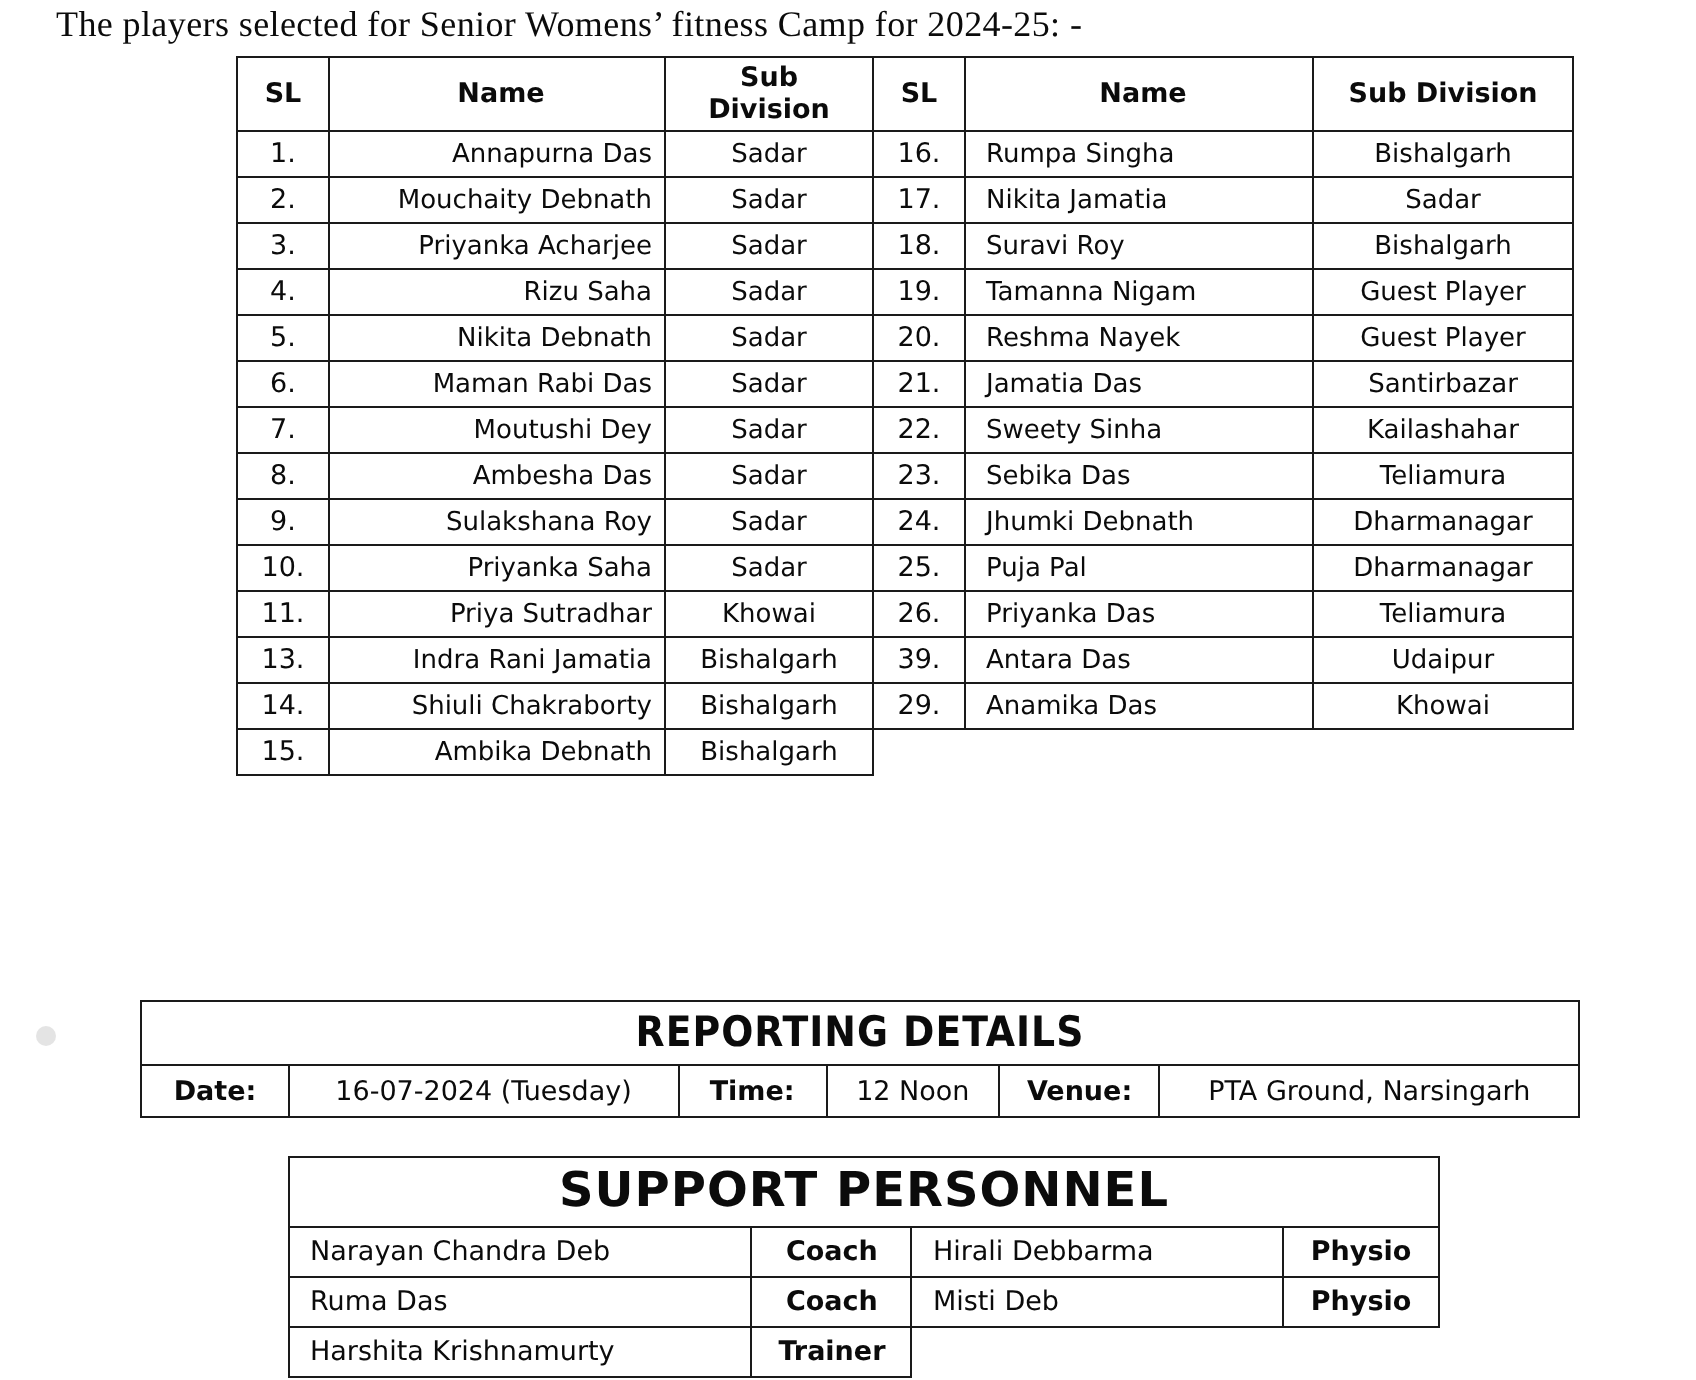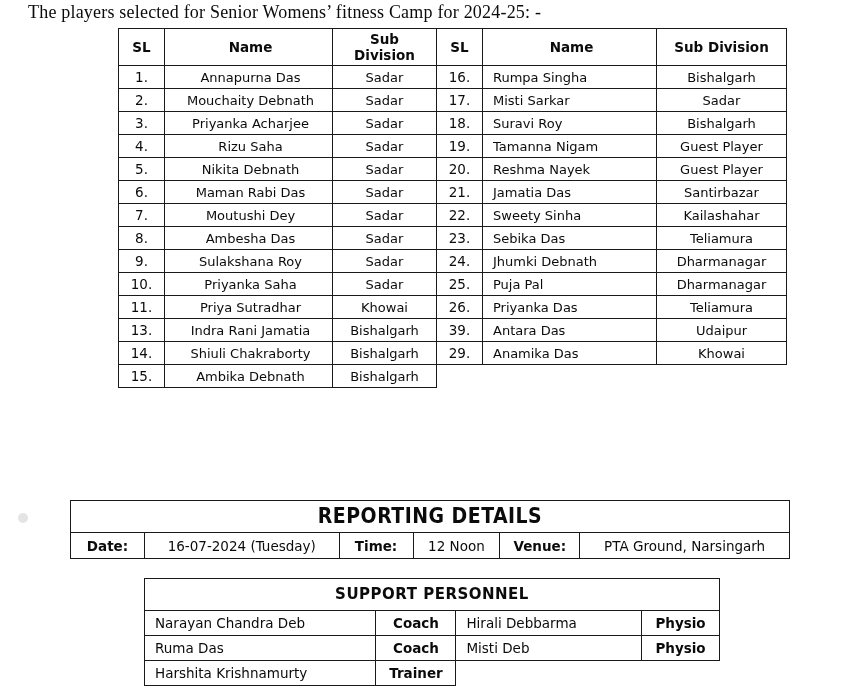--- a/index.html
+++ b/index.html
@@ -57,21 +57,21 @@
     padding: 2px 6px;
   }
   .c-sl {
     width: 46px;
     text-align: center;
     font-weight: bold;
     font-size: 13.5px;
   }
   .c-name {
     width: 168px;
-    text-align: center;
+    text-align: right;
     padding-left: 10px !important;
   }
   .c-sub {
     width: 104px;
     text-align: center;
   }
   .c-name2 {
     width: 174px;
     text-align: left;
     padding-left: 10px !important;
@@ -140,21 +140,21 @@
   }
   table.support td {
     border: 1.6px solid #1a1a1a;
     padding: 3px 8px;
     height: 25px;
     box-sizing: border-box;
   }
   .sup-title {
     text-align: center;
     font-weight: bold;
-    font-size: 15px;
+    font-size: 24px;
     letter-spacing: 0.5px;
     padding: 2px 0 4px 0 !important;
     height: 32px !important;
   }
   .sup-name { width: 232px; text-align: left; padding-left: 10px !important; }
   .sup-role { width: 80px; text-align: center; font-weight: bold; }
   .sup-name2 { width: 186px; text-align: left; padding-left: 10px !important; }
   .sup-role2 { width: 78px; text-align: center; font-weight: bold; }
   td.noborder { border: none !important; }
 
@@ -195,21 +195,21 @@
           <td class="c-sub">Sadar</td>
           <td class="c-sl">16.</td>
           <td class="c-name2">Rumpa Singha</td>
           <td class="c-sub2">Bishalgarh</td>
         </tr>
         <tr>
           <td class="c-sl">2.</td>
           <td class="c-name">Mouchaity Debnath</td>
           <td class="c-sub">Sadar</td>
           <td class="c-sl">17.</td>
-          <td class="c-name2">Misti Sarkar</td>
+          <td class="c-name2">Nikita Jamatia</td>
           <td class="c-sub2">Sadar</td>
         </tr>
         <tr>
           <td class="c-sl">3.</td>
           <td class="c-name">Priyanka Acharjee</td>
           <td class="c-sub">Sadar</td>
           <td class="c-sl">18.</td>
           <td class="c-name2">Suravi Roy</td>
           <td class="c-sub2">Bishalgarh</td>
         </tr>

